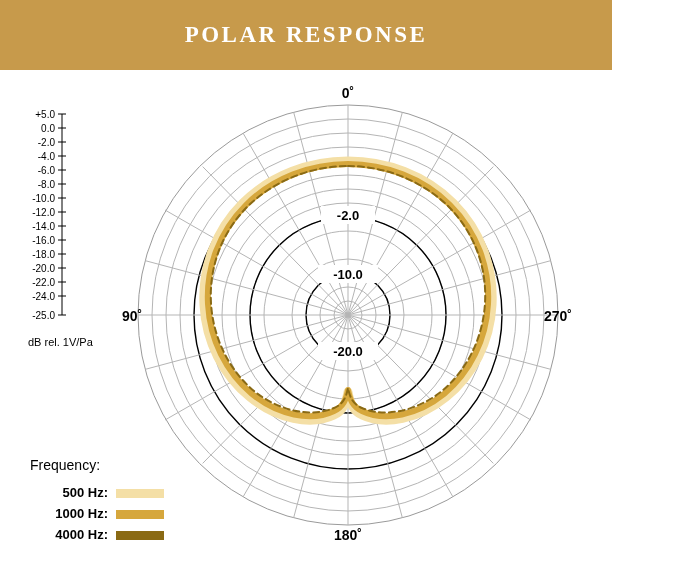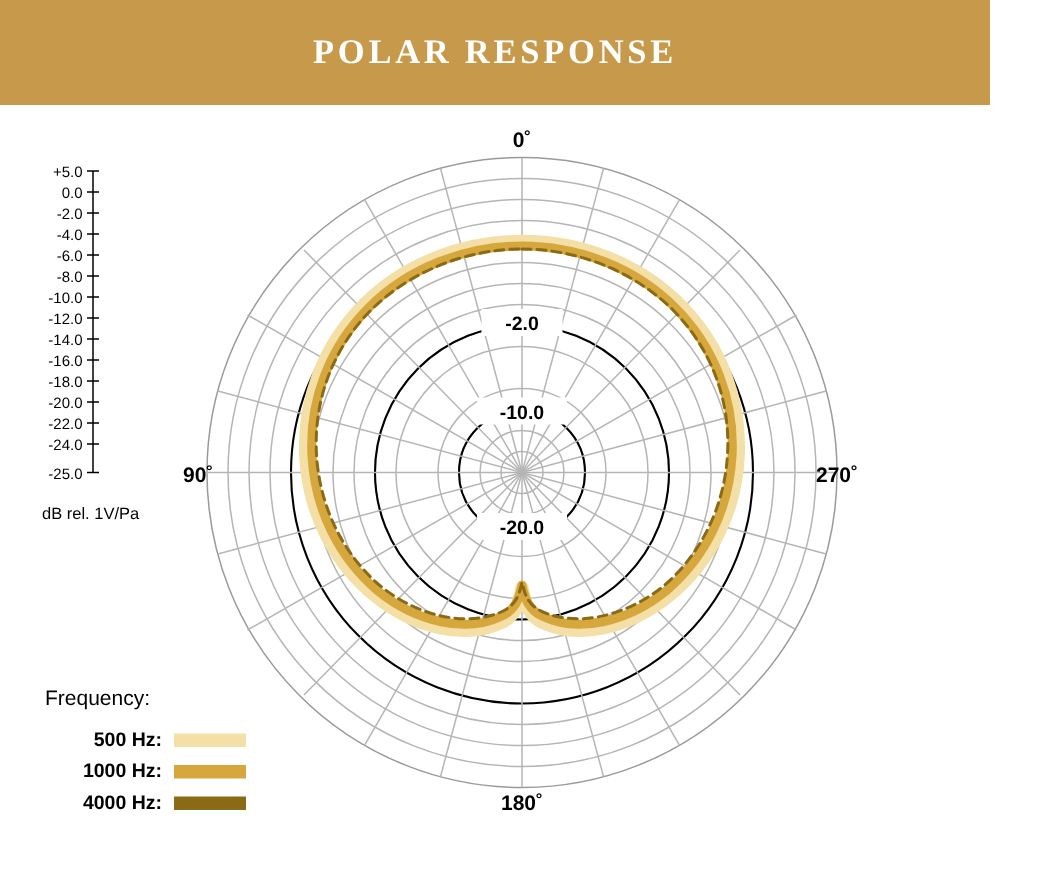--- a/index.html
+++ b/index.html
@@ -11,21 +11,21 @@
     height: 584px;
     background: #ffffff;
     font-family: "Liberation Sans", sans-serif;
     overflow: hidden;
     position: relative;
   }
   #header-bar {
     position: absolute;
     left: 0;
     top: 0;
-    width: 660px;
+    width: 612px;
     height: 70px;
     background: #c79a4b;
     display: flex;
     align-items: center;
     justify-content: center;
   }
   #header-title {
     color: #ffffff;
     font-family: "Liberation Serif", serif;
     font-weight: bold;

